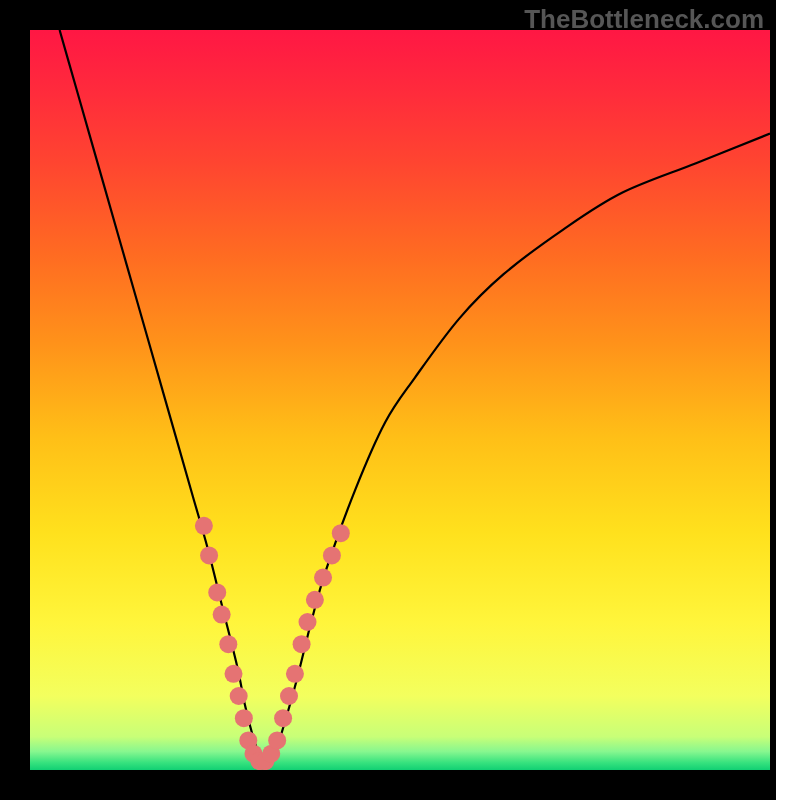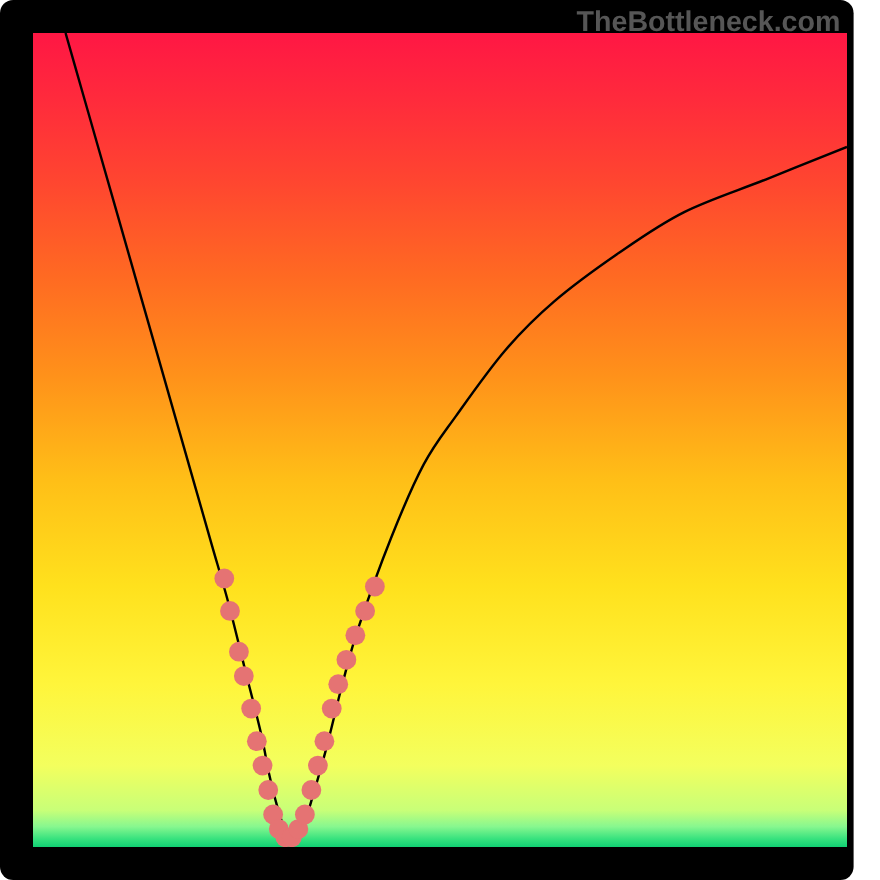--- a/index.html
+++ b/index.html
@@ -5,21 +5,20 @@
   body {
     margin: 0;
     padding: 0;
     background: #fff;
   }
   .frame {
     width: 776px;
     height: 800px;
     position: relative;
     background: #000;
-    border-radius: 12px;
   }
   .watermark {
     position: absolute;
     top: 4px;
     right: 12px;
     font-family: Arial, Helvetica, sans-serif;
     font-size: 26px;
     font-weight: bold;
     color: #565656;
     z-index: 10;

